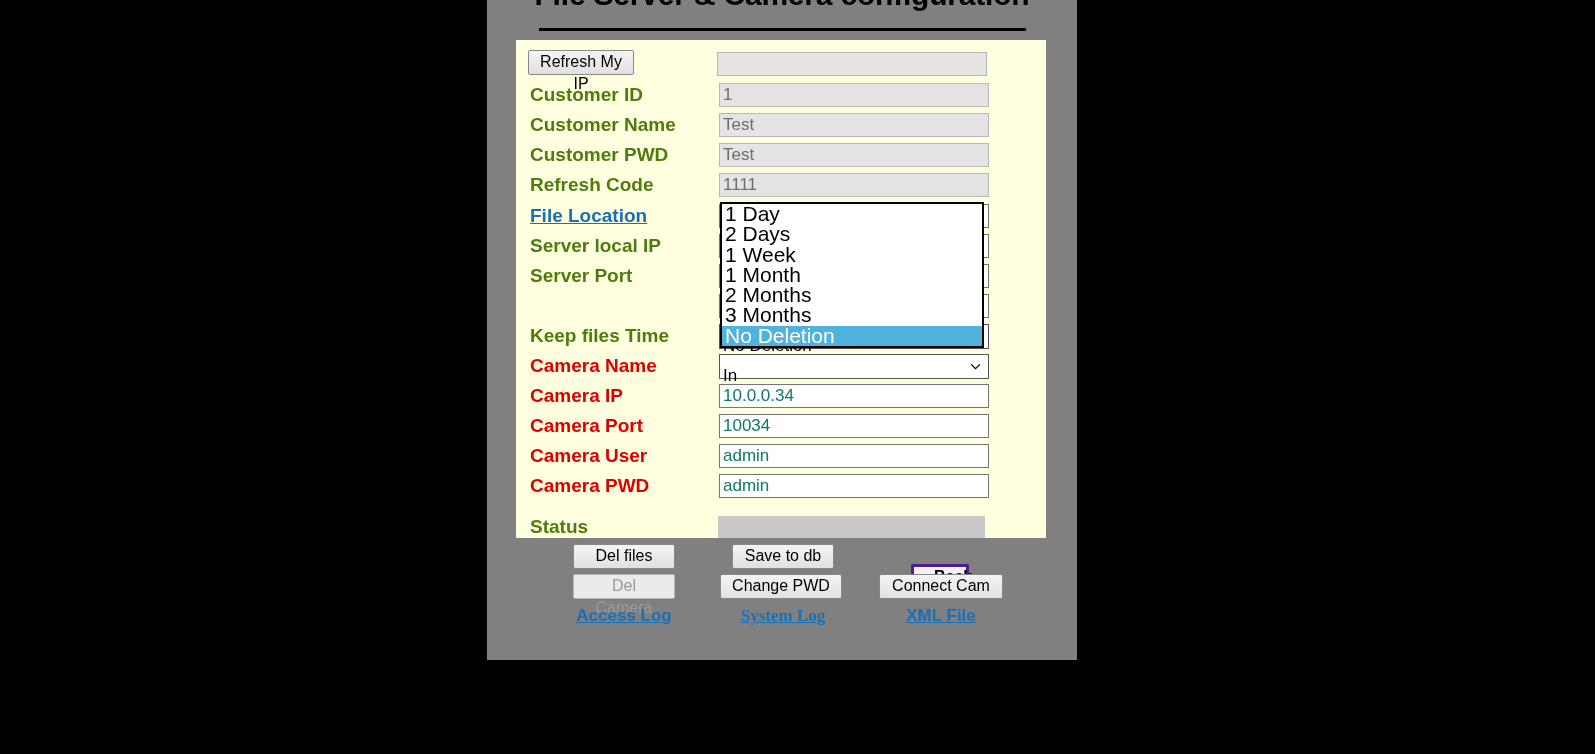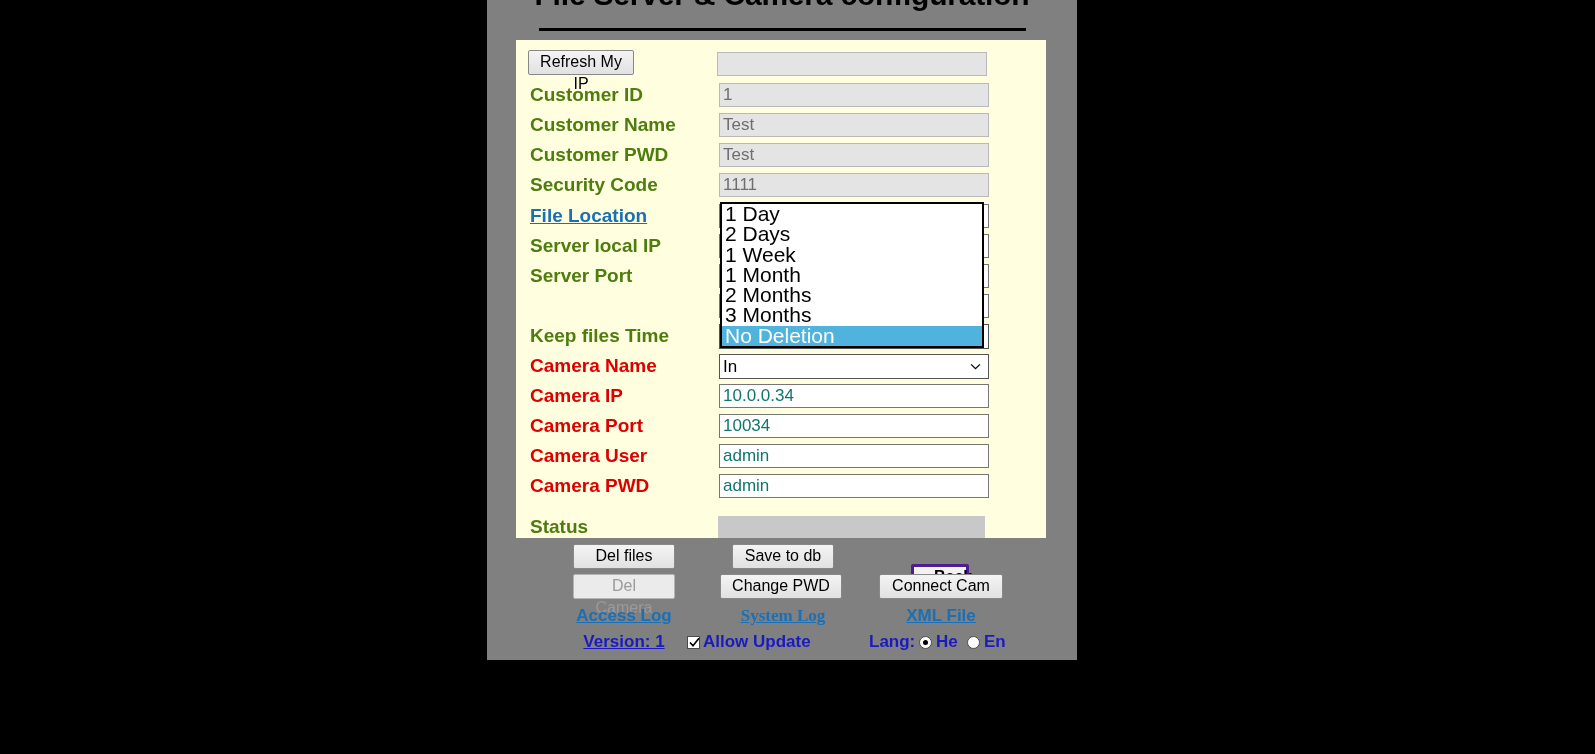--- a/index.html
+++ b/index.html
@@ -121,21 +121,21 @@
     left: 203px;
     top: 2px;
     width: 270px;
     height: 25px;
     box-sizing: border-box;
     font-size: 17px;
     font-family: "Liberation Sans", sans-serif;
     background: #ffffff;
     border: 1px solid #555555;
     color: #000000;
-    padding: 1px 3px;
+    padding: 10px 3px;
     line-height: 21px;
   }
   .caret {
     position: absolute;
     right: 7px;
     top: 8px;
     width: 11px;
     height: 7px;
   }
 
@@ -297,21 +297,21 @@
         <div class="row-label">Customer Name</div>
         <div class="row-field readonly">Test</div>
       </div>
 
       <div class="form-row" style="top:101px;">
         <div class="row-label">Customer PWD</div>
         <div class="row-field readonly">Test</div>
       </div>
 
       <div class="form-row" style="top:131px;">
-        <div class="row-label">Security Code</div>
+        <div class="row-label">Refresh Code</div>
         <div class="row-field readonly">1111</div>
       </div>
 
       <div class="form-row" style="top:162px;">
         <div class="row-label link">File Location</div>
         <div class="row-field"></div>
       </div>
 
       <div class="form-row" style="top:192px;">
         <div class="row-label">Server local IP</div>
@@ -385,42 +385,20 @@
       <div class="form-btn" style="left:233px; top:0; width:122px;">Change PWD</div>
       <div class="form-btn" style="left:392px; top:0; width:124px;">Connect Cam</div>
     </div>
 
     <div class="btn-row" style="top:606px;">
       <div class="footer-link" style="left:86px; top:0; width:102px;">Access Log</div>
       <div class="footer-link" style="left:243px; top:0; width:106px;font-family:Liberation Serif, serif;">System Log</div>
       <div class="footer-link" style="left:392px; top:0; width:124px;">XML File</div>
     </div>
 
-    <div class="btn-row" style="top:632px;">
-
-      <div class="footer-bold underline" style="left:71px; top:0; width:132px; text-align:center;">Version: 1</div>
-
-      <div class="mini-check" style="left:200px; top:4px;">
-        <svg width="13" height="13" viewBox="0 0 13 13">
-          <path d="M2 6.5 L5 9.7 L11 2.3" fill="none" stroke="#000" stroke-width="1.7"></path>
-        </svg>
-      </div>
-      <div class="footer-bold" style="left:216px; top:0;">Allow Update</div>
-
-      <div class="footer-bold" style="left:382px; top:0;">Lang:</div>
-
-      <div class="mini-radio" style="left:432px; top:4px;">
-        <div class="dot"></div>
-      </div>
-      <div class="footer-bold" style="left:449px; top:0;">He</div>
-
-      <div class="mini-radio" style="left:480px; top:4px;"></div>
-      <div class="footer-bold" style="left:497px; top:0;">En</div>
-
-    </div>
 
   </div>
 
   <div class="dropdown-list">
     <div class="dropdown-option">1 Day</div>
     <div class="dropdown-option">2 Days</div>
     <div class="dropdown-option">1 Week</div>
     <div class="dropdown-option">1 Month</div>
     <div class="dropdown-option">2 Months</div>
     <div class="dropdown-option">3 Months</div>

